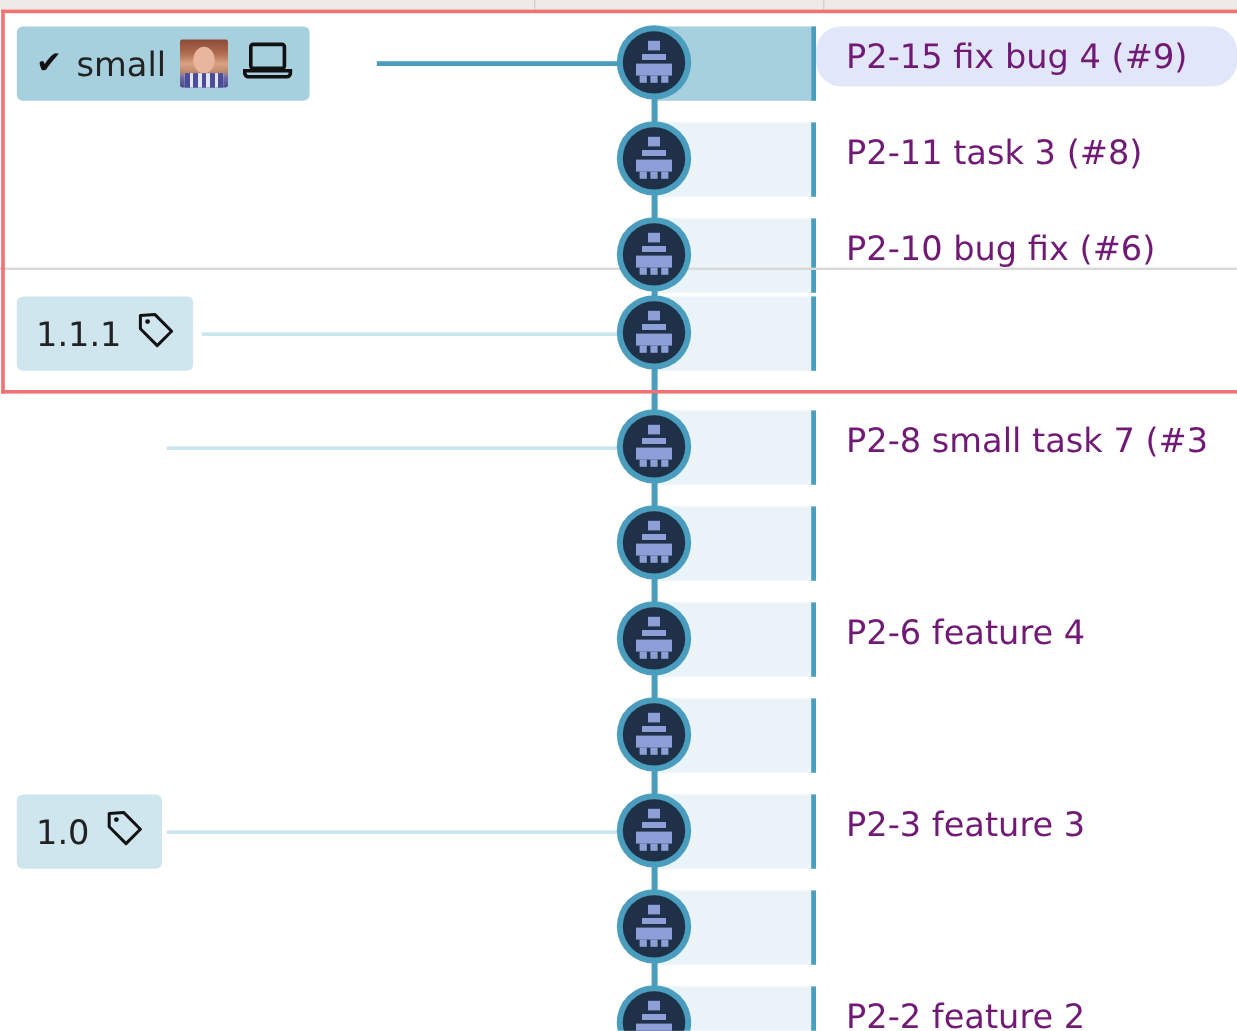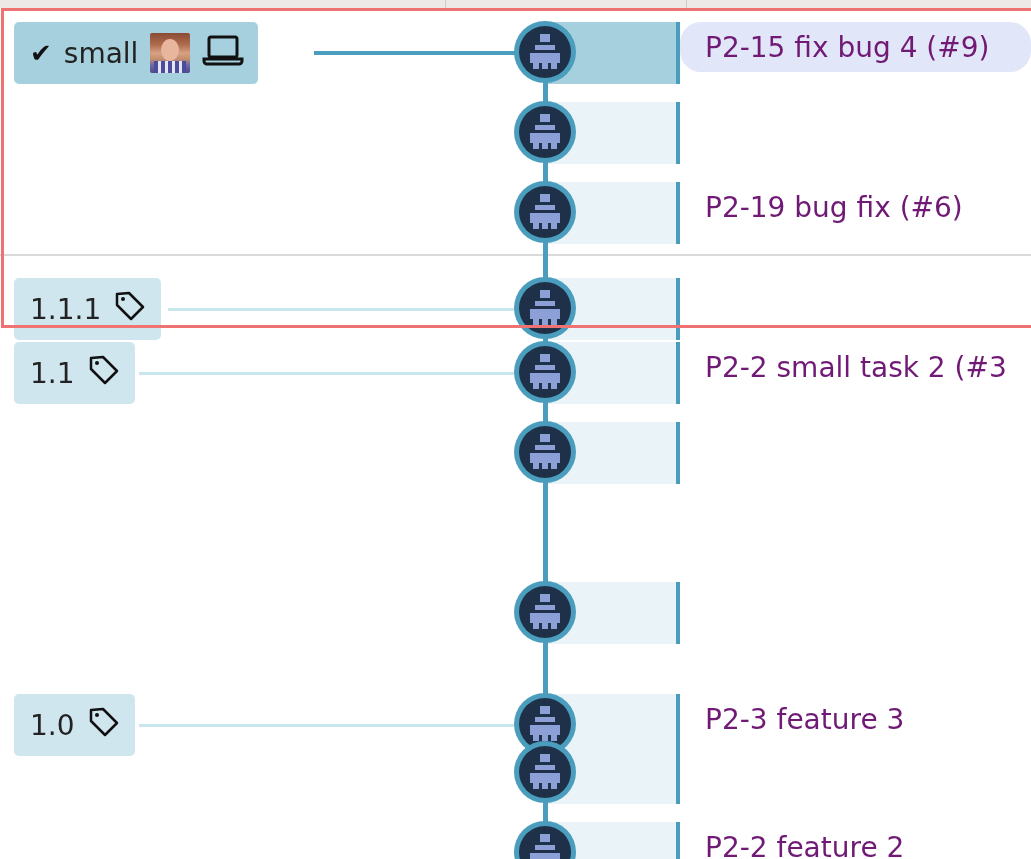--- a/index.html
+++ b/index.html
@@ -160,43 +160,44 @@
               <rect x="16" y="19" width="20" height="5"></rect>
               <rect x="11" y="27" width="30" height="10"></rect>
               <rect x="14" y="37" width="6" height="6"></rect>
               <rect x="23" y="37" width="6" height="6"></rect>
               <rect x="32" y="37" width="6" height="6"></rect>
             </g>
           </svg>
         </div>
       </div>
     <div class="msg-bar"></div>
+    <div class="msg">P2-11 task 3 (#8)</div>
   </div>
 
   <div class="row" style="top:160px">
     <div class="node-strip"></div>
     <div class="node">
         <div class="inner">
           <svg width="52" height="52" viewBox="0 0 52 52">
             <g fill="#8c9fd6">
               <rect x="21" y="8" width="10" height="8"></rect>
               <rect x="16" y="19" width="20" height="5"></rect>
               <rect x="11" y="27" width="30" height="10"></rect>
               <rect x="14" y="37" width="6" height="6"></rect>
               <rect x="23" y="37" width="6" height="6"></rect>
               <rect x="32" y="37" width="6" height="6"></rect>
             </g>
           </svg>
         </div>
       </div>
     <div class="msg-bar"></div>
-    <div class="msg">P2-19 bug fix (#6)</div>
-  </div>
-
-  <div class="row" style="top:256px">
+    <div class="msg">P2-10 bug fix (#6)</div>
+  </div>
+
+  <div class="row" style="top:225px">
     <div class="sep"></div>
     <div class="ref">
       <span>1.1.1</span>
       <span>
         <svg width="34" height="34" viewBox="0 0 34 34">
             <path d="M4 5 L4 16 L18 30 L30 18 L16 4 Z" fill="none" stroke="#111" stroke-width="2.5" stroke-linejoin="round"></path>
             <circle cx="10" cy="10" r="2" fill="#111"></circle>
           </svg>
       </span>
     </div>
@@ -213,47 +214,38 @@
               <rect x="23" y="37" width="6" height="6"></rect>
               <rect x="32" y="37" width="6" height="6"></rect>
             </g>
           </svg>
         </div>
       </div>
     <div class="msg-bar"></div>
   </div>
 
   <div class="row" style="top:320px">
-    <div class="ref">
-      <span>1.1</span>
-      <span>
-        <svg width="34" height="34" viewBox="0 0 34 34">
-            <path d="M4 5 L4 16 L18 30 L30 18 L16 4 Z" fill="none" stroke="#111" stroke-width="2.5" stroke-linejoin="round"></path>
-            <circle cx="10" cy="10" r="2" fill="#111"></circle>
-          </svg>
-      </span>
-    </div>
     <div class="ref-line" style="left:139px;width:379px"></div>
     <div class="node-strip"></div>
     <div class="node">
         <div class="inner">
           <svg width="52" height="52" viewBox="0 0 52 52">
             <g fill="#8c9fd6">
               <rect x="21" y="8" width="10" height="8"></rect>
               <rect x="16" y="19" width="20" height="5"></rect>
               <rect x="11" y="27" width="30" height="10"></rect>
               <rect x="14" y="37" width="6" height="6"></rect>
               <rect x="23" y="37" width="6" height="6"></rect>
               <rect x="32" y="37" width="6" height="6"></rect>
             </g>
           </svg>
         </div>
       </div>
     <div class="msg-bar"></div>
-    <div class="msg">P2-2 small task 2 (#3</div>
+    <div class="msg">P2-8 small task 7 (#3</div>
   </div>
 
   <div class="row" style="top:400px">
     <div class="node-strip"></div>
     <div class="node">
         <div class="inner">
           <svg width="52" height="52" viewBox="0 0 52 52">
             <g fill="#8c9fd6">
               <rect x="21" y="8" width="10" height="8"></rect>
               <rect x="16" y="19" width="20" height="5"></rect>
@@ -261,41 +253,60 @@
               <rect x="14" y="37" width="6" height="6"></rect>
               <rect x="23" y="37" width="6" height="6"></rect>
               <rect x="32" y="37" width="6" height="6"></rect>
             </g>
           </svg>
         </div>
       </div>
     <div class="msg-bar"></div>
   </div>
 
+  <div class="row" style="top:480px">
+    <div class="node-strip"></div>
+    <div class="node">
+        <div class="inner">
+          <svg width="52" height="52" viewBox="0 0 52 52">
+            <g fill="#8c9fd6">
+              <rect x="21" y="8" width="10" height="8"></rect>
+              <rect x="16" y="19" width="20" height="5"></rect>
+              <rect x="11" y="27" width="30" height="10"></rect>
+              <rect x="14" y="37" width="6" height="6"></rect>
+              <rect x="23" y="37" width="6" height="6"></rect>
+              <rect x="32" y="37" width="6" height="6"></rect>
+            </g>
+          </svg>
+        </div>
+      </div>
+    <div class="msg-bar"></div>
+    <div class="msg">P2-6 feature 4</div>
+  </div>
 
   <div class="row" style="top:560px">
     <div class="node-strip"></div>
     <div class="node">
         <div class="inner">
           <svg width="52" height="52" viewBox="0 0 52 52">
             <g fill="#8c9fd6">
               <rect x="21" y="8" width="10" height="8"></rect>
               <rect x="16" y="19" width="20" height="5"></rect>
               <rect x="11" y="27" width="30" height="10"></rect>
               <rect x="14" y="37" width="6" height="6"></rect>
               <rect x="23" y="37" width="6" height="6"></rect>
               <rect x="32" y="37" width="6" height="6"></rect>
             </g>
           </svg>
         </div>
       </div>
     <div class="msg-bar"></div>
   </div>
 
-  <div class="row" style="top:672px">
+  <div class="row" style="top:640px">
     <div class="ref">
       <span>1.0</span>
       <span>
         <svg width="34" height="34" viewBox="0 0 34 34">
             <path d="M4 5 L4 16 L18 30 L30 18 L16 4 Z" fill="none" stroke="#111" stroke-width="2.5" stroke-linejoin="round"></path>
             <circle cx="10" cy="10" r="2" fill="#111"></circle>
           </svg>
       </span>
     </div>
     <div class="ref-line" style="left:139px;width:379px"></div>

